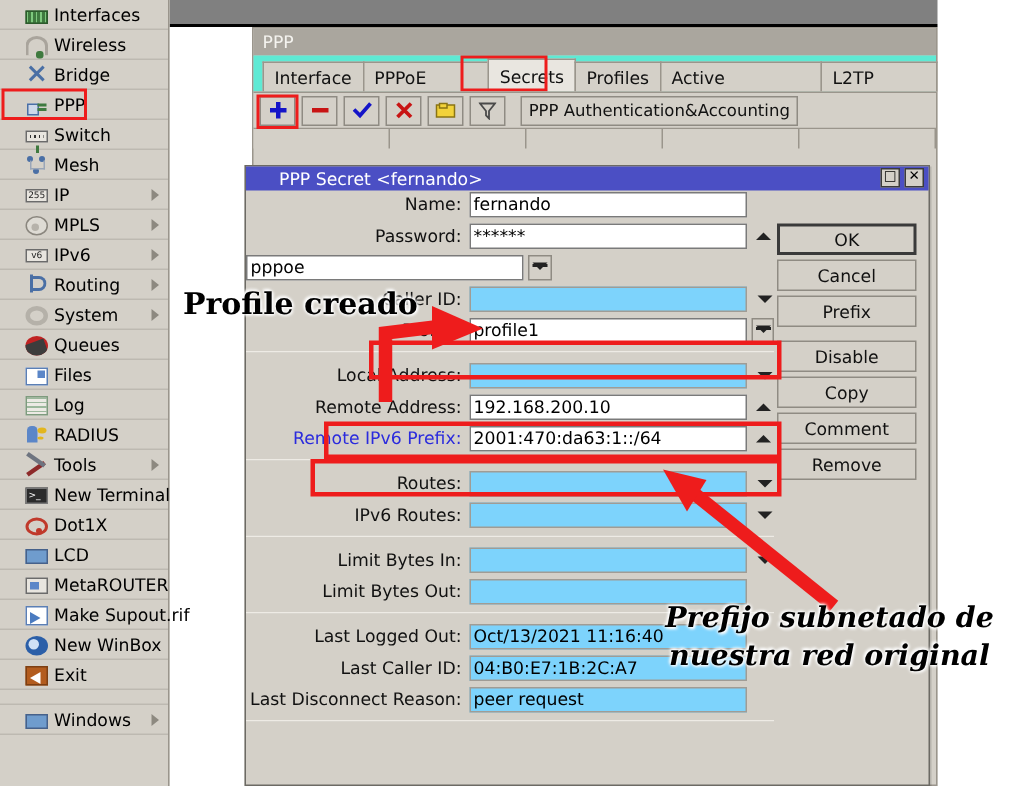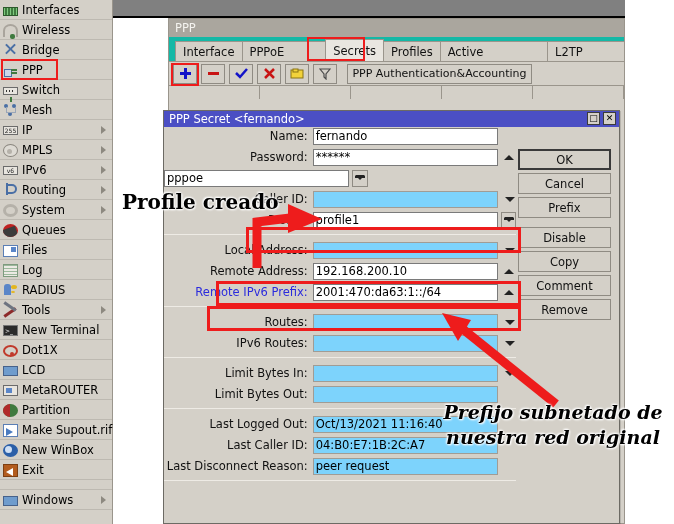--- a/index.html
+++ b/index.html
@@ -15,21 +15,21 @@
 
   
   #sidebar{
     position:absolute; left:0; top:0; width:113px; height:524px;
     background:#d4d0c8; border-right:1px solid #9a958c;
     z-index:40;
   }
   .menu-item{
     position:relative;
     height:20px; display:flex; align-items:center;
-    padding-left:3px;
+    padding-left:17px;
     border-bottom:1px solid #bdb9b1;
     color:#000; font-size:11.5px;
     white-space:nowrap;
   }
   .menu-item .mlabel{ margin-left:4px; }
   .menu-sep{ height:10px; border-bottom:1px solid #bdb9b1; background:#d4d0c8;}
   .ic{ width:15px; height:15px; position:relative; flex:0 0 15px; }
   .arrow-r{
     position:absolute; right:6px; top:6px;
     width:0;height:0;border-left:5px solid #8d8980;
@@ -102,21 +102,21 @@
   #ppp-win{
     position:absolute;left:168px;top:18px;width:457px;height:506px;
     background:#d4d0c8;border:1px solid #9a958c;
   }
   #ppp-titlebar{
     height:18px;background:#aaa69e;color:#f4f3ef;font-size:11.5px;
     display:flex;align-items:center;padding-left:6px;
   }
   #ppp-tabs{
     display:flex;align-items:flex-end;height:24px;padding-left:6px;
-    background:#14b8a6;position:relative;
+    background:#5eead4;position:relative;
   }
   .tab{
     height:20px;line-height:20px;padding:0 7px;font-size:11.5px;color:#111;
     background:#d4d0c8;border:1px solid #9a958c;border-bottom:none;margin-right:-1px;
   }
   .tab.active{background:#e9e6e0;height:22px;line-height:22px;}
   .tab-hl{position:absolute;left:138px;top:0px;width:58px;height:24px;border:2px solid #ee1c1c;}
   #ppp-toolbar{
     display:flex;align-items:center;gap:4px;height:24px;padding:2px 4px;
     background:#d4d0c8;border-top:1px solid #9a958c;position:relative;
@@ -137,21 +137,21 @@
 
   
   #secret-win{
     position:absolute;left:163px;top:110px;width:457px;height:414px;
     background:#d4d0c8;border:1px solid #6c6a64;
     box-shadow:1px 1px 0 #00000022;
     z-index:20;
   }
   #sec-title{
     height:16px;background:#4b4fc4;color:#fff;font-size:11.5px;
-    display:flex;align-items:center;padding-left:5px;position:relative;text-align:center;
+    display:flex;align-items:center;padding-left:22px;position:relative;text-align:center;
   }
   .wbtn{
     position:absolute;top:1px;width:13px;height:13px;background:#d4d0c8;
     border:1px solid #3b3b3b;display:flex;align-items:center;justify-content:center;
     font-size:9px;color:#000;line-height:1;
   }
   #wb-max{right:19px;}
   #wb-close{right:3px;}
 
   #sec-body{position:relative;padding-top:4px;height:491px;}
@@ -329,24 +329,20 @@
   <div class="menu-item">
     <span class="ic i-lcd"></span>
     <span class="mlabel">LCD</span>
   </div>
 
   <div class="menu-item">
     <span class="ic i-metarouter"></span>
     <span class="mlabel">MetaROUTER</span>
   </div>
 
-  <div class="menu-item">
-    <span class="ic i-partition"></span>
-    <span class="mlabel">Partition</span>
-  </div>
 
   <div class="menu-item">
     <span class="ic i-supout"></span>
     <span class="mlabel">Make Supout.rif</span>
   </div>
 
   <div class="menu-item">
     <span class="ic i-winbox"></span>
     <span class="mlabel">New WinBox</span>
   </div>

